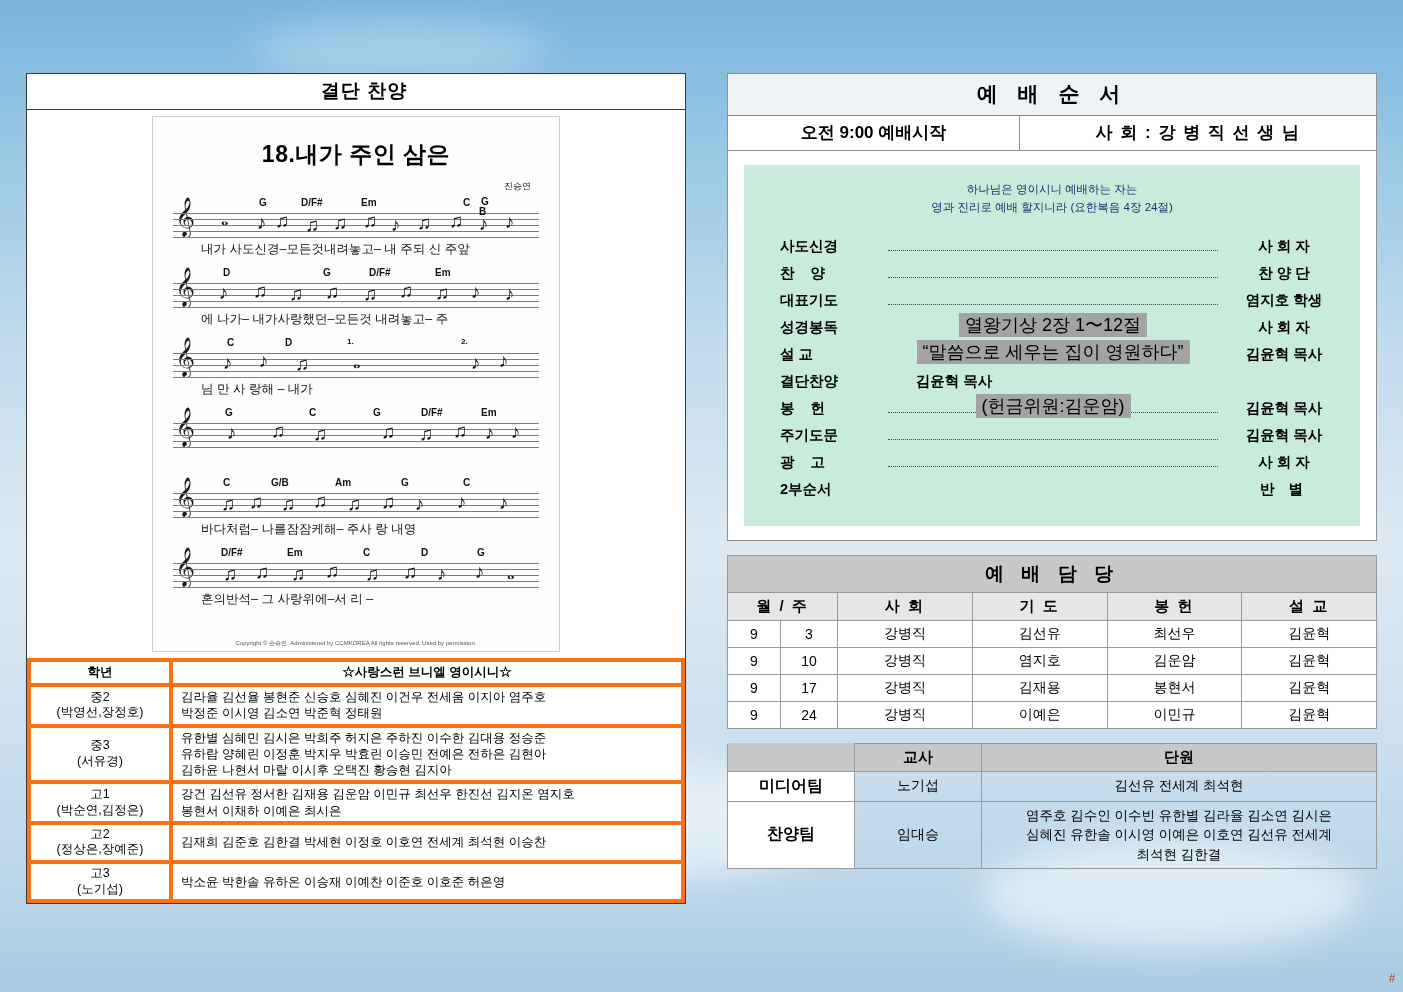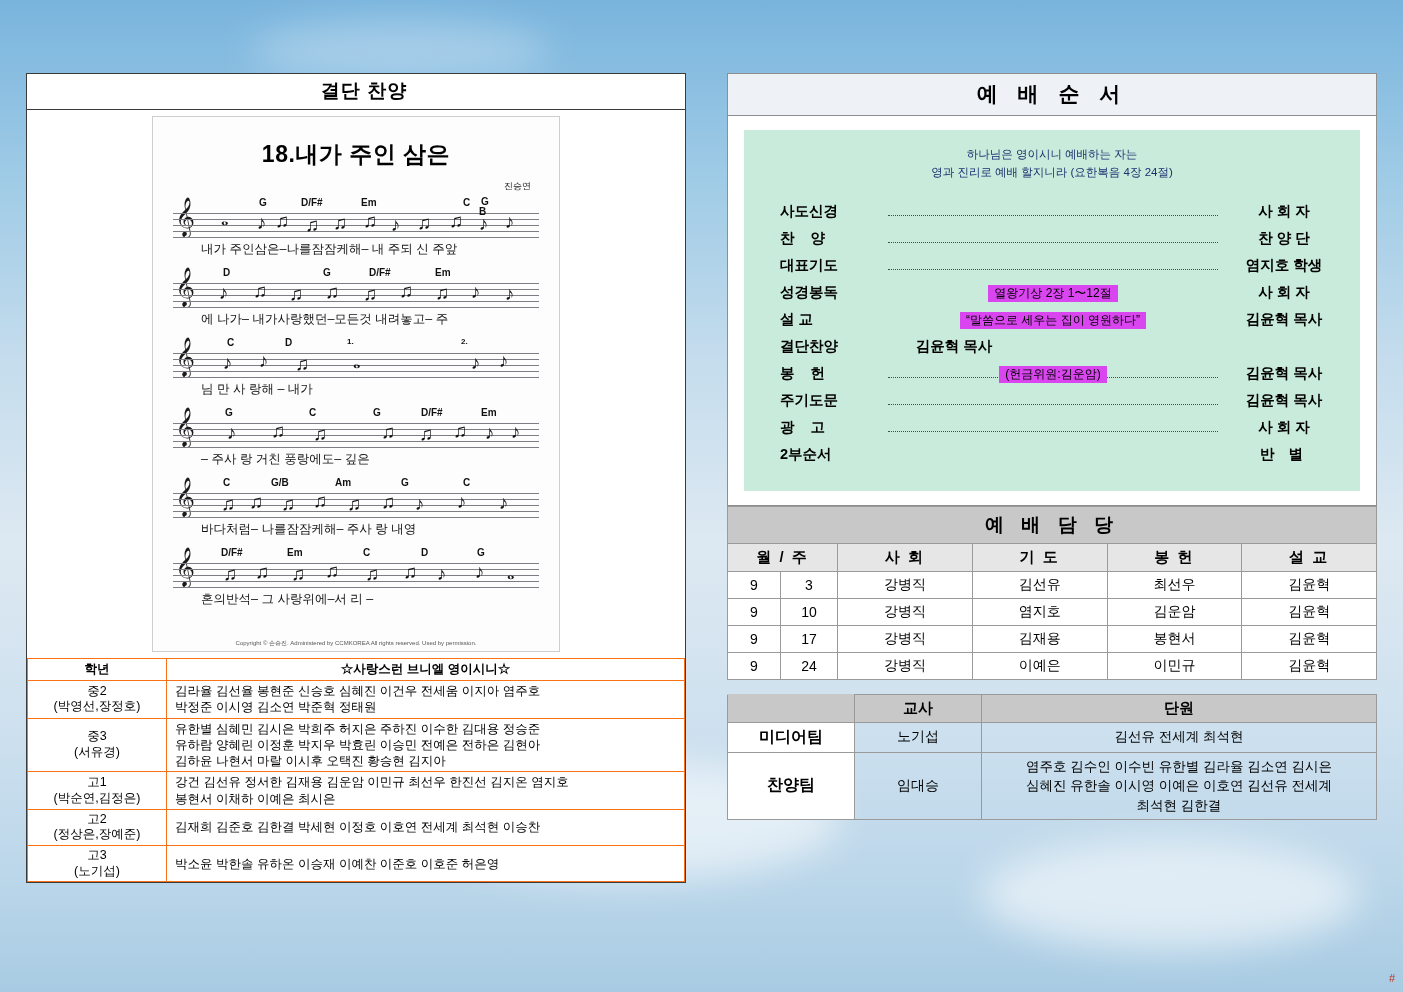--- a/index.html
+++ b/index.html
@@ -101,21 +101,21 @@
     position: absolute; bottom: 3px; left: 0; right: 0;
     text-align: center; font-size: 6px; color: #555;
   }
   
   #roster {
     width: 100%;
     border-collapse: collapse;
     font-size: 12.5px;
   }
   #roster th, #roster td {
-    border: 1px solid #f97316;
+    border: 4px solid #f97316;
     padding: 2px 4px;
   }
   #roster th { font-weight: bold; }
   #roster .grade-cell {
     width: 130px; text-align: center; line-height: 1.25;
   }
   #roster .names-cell { padding-left: 8px; line-height: 1.3; }
   #roster .hdr-names { text-align: center; font-weight: bold; }
   
   #right-panel {
@@ -175,28 +175,28 @@
   }
   .ord-label.sp { letter-spacing: 6px; }
   .ord-mid {
     flex: 1; position: relative; text-align: center; overflow: hidden;
   }
   .ord-mid .dots {
     position: absolute; left: 0; right: 0; bottom: 5px;
     border-bottom: 1px dotted #4a4a4a;
   }
   .ord-mid .txt {
-    position: relative; background: #d946ef; padding: 0 6px; display: inline-block; font-size: 12px; text-align: right;
+    position: relative; background: #a3a3a3; padding: 0 6px; display: inline-block; font-size: 18px; text-align: right;
   }
   .ord-right {
     width: 132px; text-align: center; font-weight: bold; white-space: nowrap;
   }
   .ord-right.sp { letter-spacing: 5px; }
   
-  .duty-wrap { margin-top: 0; border-radius: 20px; }
+  .duty-wrap { margin-top: 14px; border-radius: 20px; }
   #duty {
     width: 100%; border-collapse: collapse; font-size: 14px;
   }
   #duty th, #duty td {
     border: 1px solid #9a9a9a;
     text-align: center;
     padding: 4px 2px;
   }
   #duty .banner {
     background: #c8c8c8; font-weight: bold; font-size: 19px; letter-spacing: 6px; padding: 5px 0;
@@ -261,21 +261,21 @@
             <span style="left:62px;top:0">♫</span>
           <span style="left:92px;top:4px">♫</span>
             <span style="left:120px;top:2px">♫</span>
           <span style="left:150px;top:0">♫</span>
             <span style="left:178px;top:4px">♪</span>
           <span style="left:204px;top:2px">♫</span>
             <span style="left:236px;top:0">♫</span>
           <span style="left:266px;top:3px">♪</span>
             <span style="left:292px;top:1px">♪</span>
         </div>
-        <div class="lyrics">내가   주인삼은–나를잠잠케해–  내 주되 신 주앞</div>
+        <div class="lyrics">내가   사도신경–모든것내려놓고–  내 주되 신 주앞</div>
       </div>
 
       <div class="staff">
         <div class="clef">𝄞</div>
         <div class="lines">
             <i></i>
             <i></i>
             <i></i>
             <i></i>
             <i></i>
@@ -345,21 +345,20 @@
         <div class="notes">
           <span style="left:14px;top:2px">♪</span>
             <span style="left:58px;top:0">♫</span>
           <span style="left:100px;top:3px">♫</span>
             <span style="left:168px;top:1px">♫</span>
           <span style="left:206px;top:3px">♫</span>
             <span style="left:240px;top:0">♫</span>
           <span style="left:272px;top:2px">♪</span>
             <span style="left:298px;top:1px">♪</span>
         </div>
-        <div class="lyrics">–       주사 랑      거친 풍랑에도–  깊은</div>
       </div>
 
       <div class="staff">
         <div class="clef">𝄞</div>
         <div class="lines">
             <i></i>
             <i></i>
             <i></i>
             <i></i>
             <i></i>
@@ -477,20 +476,24 @@
         </td>
       </tr>
     </tbody>
   </table>
 </div>
 
 <div id="right-panel">
 
   <div class="order-box">
     <div id="order-title">예 배 순 서</div>
+    <div id="order-subrow">
+      <div id="order-time">오전 9:00 예배시작</div>
+      <div id="order-host">사  회  :  강 병 직   선 생 님</div>
+    </div>
 
     <div id="order-inner">
       <div class="verse">
         <div>하나님은  영이시니  예배하는  자는</div>
         <div>영과  진리로  예배  할지니라 (요한복음  4장  24절)</div>
       </div>
 
       <div class="ord-row">
         <div class="ord-label">사도신경</div>
         <div class="ord-mid"><span class="dots"></span><span class="txt"></span></div>

